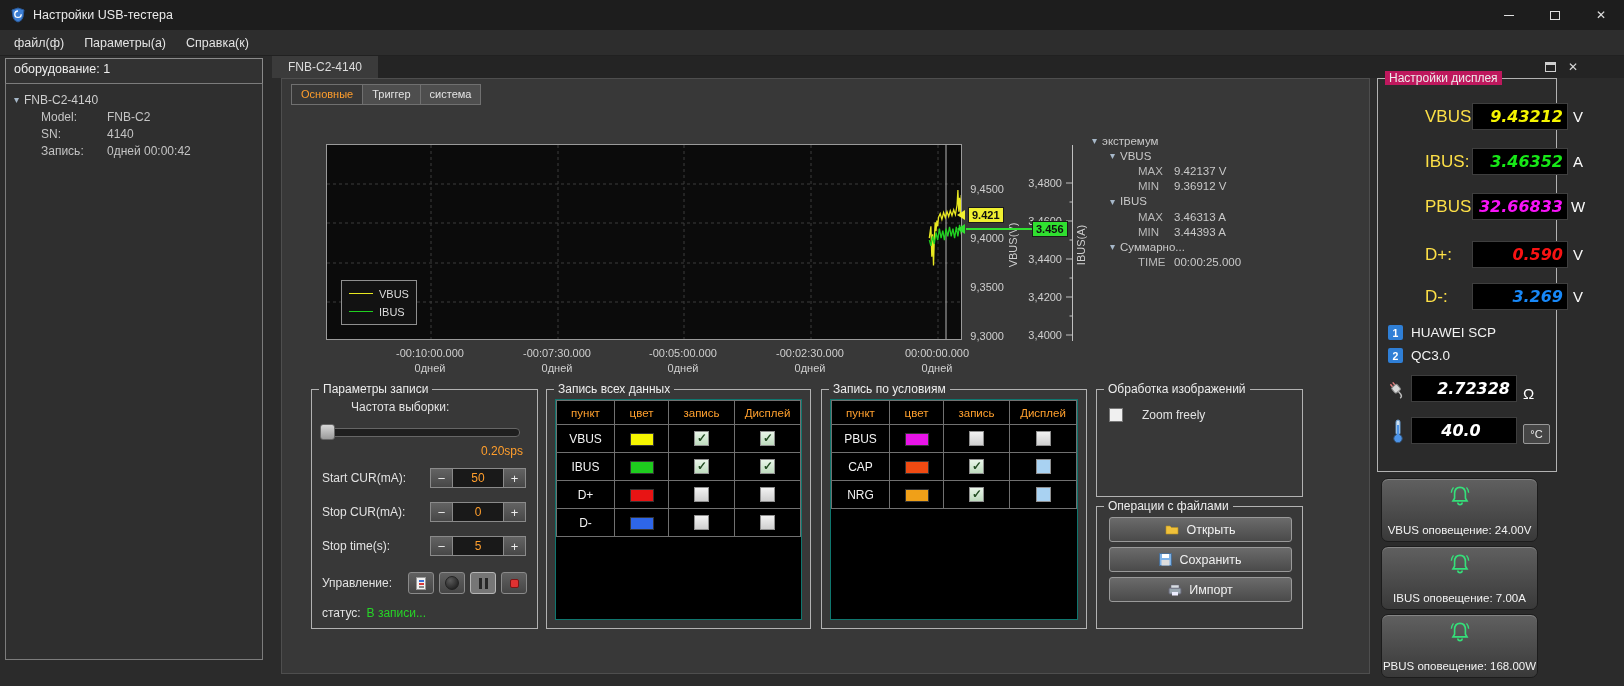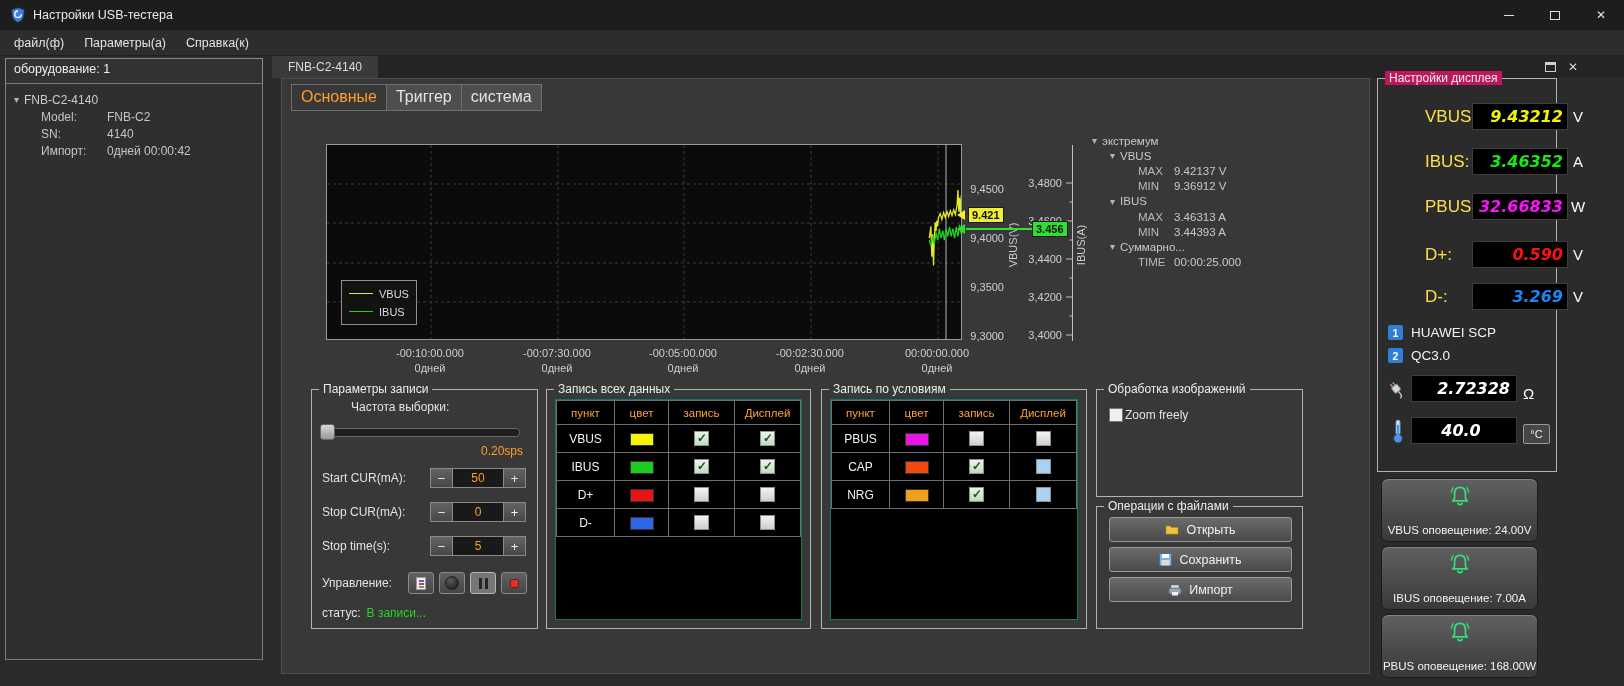--- a/index.html
+++ b/index.html
@@ -30,21 +30,21 @@
 
 .doc-tabbar{position:absolute;left:272px;top:56px;width:1352px;height:22px;background:#242424;display:flex;align-items:stretch;}
 .doc-tab{background:#3b3b3b;color:#dcdcdc;font-size:12px;padding:4px 16px 0;}
 .docbar-btns{margin-left:auto;margin-right:46px;display:flex;align-items:center;gap:12px;}
 .float-icon{width:11px;height:10px;border:1px solid #cfcfcf;border-top-width:3px;}
 .docbar-close{color:#d8d8d8;font-size:12px;line-height:1;}
 
 
 .main-panel{position:absolute;left:281px;top:78px;width:1089px;height:596px;background:#383838;border:1px solid #4e4e4e;}
 .tab-strip{position:absolute;left:9px;top:5px;display:flex;}
-.tab{font-size:16px;padding:3px 9px 4px;background:#4e4e4e;color:#e4e4e4;border:1px solid #707070;margin-right:-1px;}
+.tab{font-size:11px;padding:3px 9px 4px;background:#4e4e4e;color:#e4e4e4;border:1px solid #707070;margin-right:-1px;}
 .tab.active{background:#383838;color:#ff9e2c;}
 
 
 .chart-wrap{position:absolute;left:44px;top:65px;width:800px;height:245px;}
 .chart-svg{display:block;background:#0b0b0b;border:1px solid #9a9a9a;}
 .legend{position:absolute;left:15px;top:136px;width:76px;height:45px;border:1px solid #8f8f8f;background:#121212;display:flex;flex-direction:column;justify-content:center;gap:6px;padding-left:7px;}
 .lg-row{display:flex;align-items:center;gap:6px;}
 .lg-line{width:24px;height:0;border-top:1.6px solid #fff;}
 .lg-label{font-size:11px;color:#ddd;}
 .ycol{position:absolute;top:1px;height:196px;}
@@ -103,21 +103,21 @@
 .dtable{width:100%;border-collapse:collapse;}
 .dtable th{font-weight:normal;color:#ffa02e;font-size:11.5px;height:24px;border:1px solid #707070;}
 .dtable td{height:28px;border:1px solid #707070;text-align:center;color:#f2f2f2;}
 .swatch{display:inline-block;width:24px;height:13px;border:1px solid #333;vertical-align:middle;}
 .cb{display:inline-block;width:15px;height:15px;background:linear-gradient(#f2f2f2,#cfcfcf);border:1px solid #8f8f8f;vertical-align:middle;position:relative;}
 .cb.on{background:linear-gradient(#eaf6ea,#bfdcbf);}
 .cb.on::after{content:"✓";position:absolute;left:2px;top:-1px;font-size:12px;color:#234c23;font-weight:bold;}
 .cb.blue{background:#a9d2f2;}
 
 
-.zoom-row{position:absolute;left:12px;top:18px;display:flex;align-items:center;gap:2px;}
+.zoom-row{position:absolute;left:12px;top:18px;display:flex;align-items:center;gap:19px;}
 .zoom-cb{width:14px;height:14px;background:#f0f0f0;border:1px solid #777;}
 .fbtn{position:absolute;left:12px;width:183px;height:25px;border:1px solid #9a9a9a;border-radius:3px;background:linear-gradient(#6b6b6b,#4a4a4a);color:#f0f0f0;font-size:12.5px;display:flex;align-items:center;justify-content:center;gap:7px;}
 
 
 .disp-panel{position:absolute;left:1377px;top:78px;width:180px;height:394px;border:1px solid #b2b2b2;}
 .disp-panel .gtitle{background:#be185d;}
 .readout{position:absolute;left:7px;display:flex;align-items:center;}
 .r-label{width:47px;font-size:17px;color:#fde047;margin-left:40px;}
 .r-box{width:96px;height:27px;background:#000;border:1px solid #3e3e3e;display:flex;align-items:center;justify-content:flex-end;padding-right:4px;font-size:16px;font-weight:bold;font-style:italic;font-family:"DejaVu Sans",sans-serif;}
 .r-unit{width:20px;text-align:center;font-size:15px;color:#fafafa;}
@@ -171,21 +171,21 @@
   </div>
   <div class="tree-row">
     <span class="tkey">Model:</span>
     <span class="tval">FNB-C2</span>
   </div>
   <div class="tree-row">
     <span class="tkey">SN:</span>
     <span class="tval">4140</span>
   </div>
   <div class="tree-row">
-    <span class="tkey">Импорт:</span>
+    <span class="tkey">Запись:</span>
     <span class="tval">0дней 00:00:42</span>
   </div>
 </div>
 
 <div class="doc-tabbar">
   <div class="doc-tab">FNB-C2-4140</div>
   <div class="docbar-btns">
     <span class="float-icon"></span>
     <span class="docbar-close">✕</span>
   </div>

